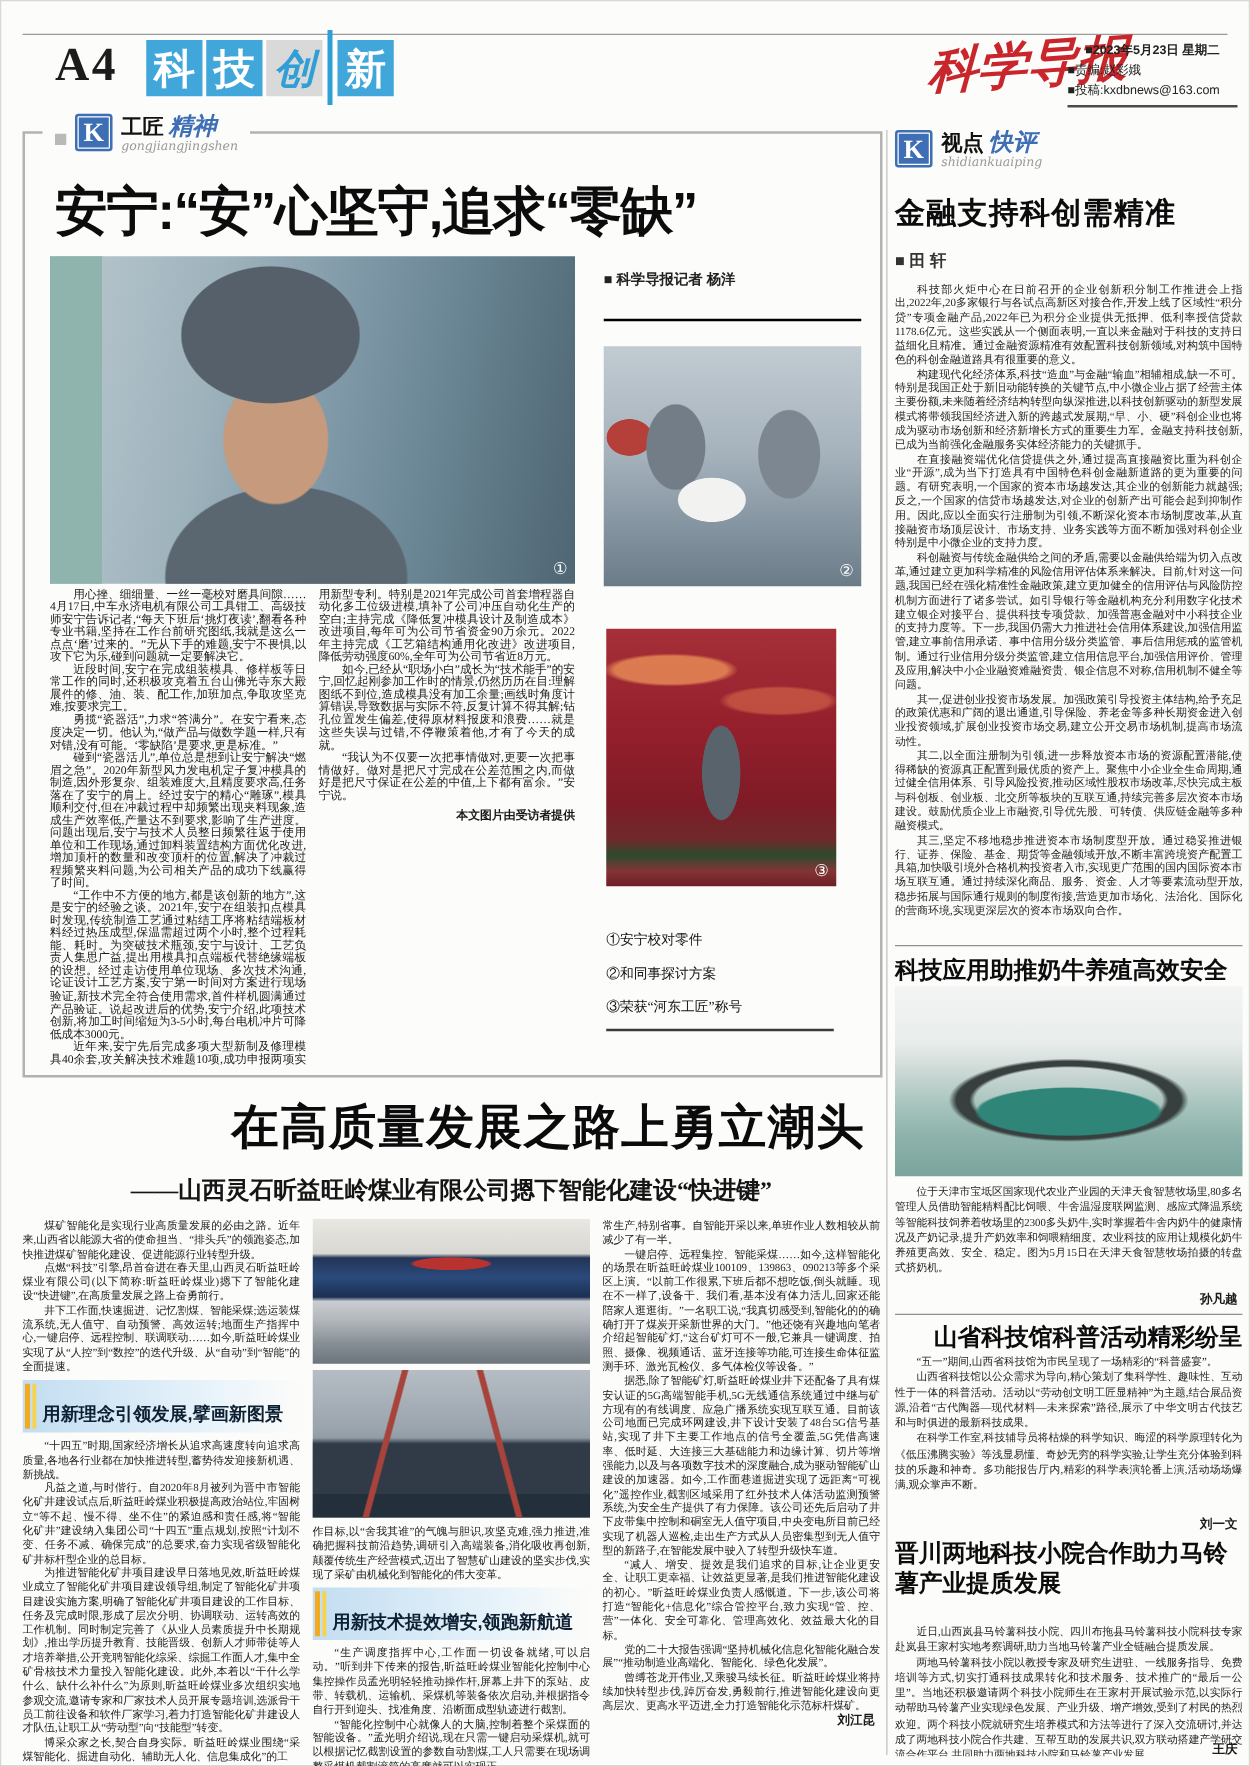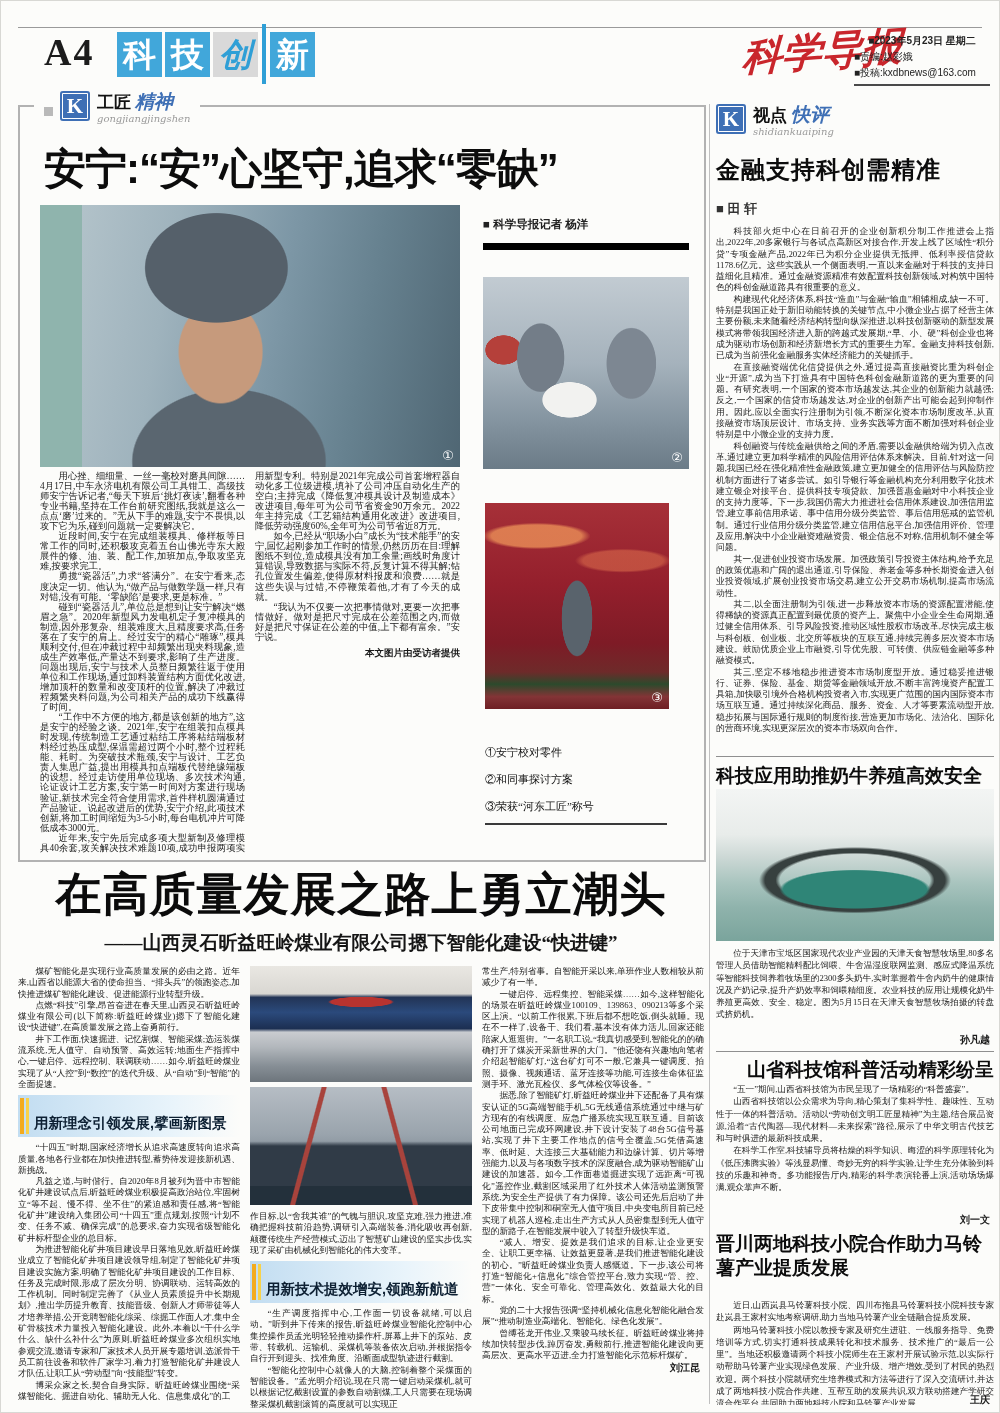--- a/index.html
+++ b/index.html
@@ -36,21 +36,21 @@
   .main-photo{position:absolute;left:20px;top:98px;width:420px;height:262px;
         background:
           radial-gradient(ellipse 120px 92px at 42% 24%, #55606a 59%, transparent 60%),
           radial-gradient(ellipse 70px 86px at 43% 56%, #c69a7c 59%, transparent 61%),
           radial-gradient(ellipse 160px 120px at 45% 98%, #5a6670 60%, transparent 61%),
           linear-gradient(90deg, #8fb4ad 0 10%, transparent 10%),
           linear-gradient(100deg, #b9c8ce 0%, #9fb3bd 30%, #7d97a6 55%, #66818f 75%, #4f6673 100%);}
   .photo-mark{position:absolute;right:6px;bottom:4px;color:#fff;font-size:13px;font-family:"DejaVu Sans",sans-serif;}
   .craft-right{position:absolute;left:463px;top:100px;width:206px;}
   .byline{position:absolute;left:0;top:10px;width:100%;font:bold 11.5px/14px "Liberation Sans",sans-serif;
-        color:#222;border-bottom:7px solid #000000;padding-bottom:12px;}
+        color:#222;border-bottom:2px solid #000000;padding-bottom:24px;}
   .photo2{position:absolute;left:0;top:70px;width:206px;height:192px;
         background:
           radial-gradient(ellipse 46px 30px at 42% 64%, #f2f2f0 58%, transparent 60%),
           radial-gradient(ellipse 40px 58px at 28% 42%, #737d88 58%, transparent 60%),
           radial-gradient(ellipse 42px 60px at 72% 45%, #7d8792 58%, transparent 60%),
           radial-gradient(ellipse 30px 24px at 10% 38%, #b5403a 60%, transparent 62%),
           linear-gradient(180deg, #c2cbd2 0%, #a5b2bc 45%, #8494a0 75%, #6b7b87 100%);}
   .photo3{position:absolute;left:2px;top:296px;width:184px;height:206px;
         background:
           radial-gradient(ellipse 26px 64px at 50% 56%, #59636c 58%, transparent 60%),
@@ -59,21 +59,21 @@
           linear-gradient(180deg, #a63038 0%, #941f2c 40%, #7e1b26 68%, #6e2a2a 82%, #2c4a2c 88%, #833436 94%, #6e1f24 100%);}
   .captions{position:absolute;left:2px;top:532px;width:195px;font-size:11px;line-height:27px;color:#111;}
   .caption-rule{position:absolute;left:2px;top:616px;width:182px;border-top:2px solid #3a3a3a;}
   .craft-cols{position:absolute;left:20px;top:364px;width:420px;height:382px;overflow:hidden;
         column-count:2;column-gap:10px;column-fill:auto;
         font-size:9.3px;line-height:10.05px;text-align:justify;color:#191919;}
   .par{margin:0;text-indent:2em;}
   .credit{font:bold 9.5px/12px "Liberation Sans",sans-serif;text-align:right;margin-top:5px;}
   
   .coal{position:absolute;left:18px;top:860px;width:686px;height:553px;}
-  .coal-headline{margin:0;padding-top:4px;text-align:center;font-size:46px;font-weight:900;letter-spacing:1px;
+  .coal-headline{margin:12px;padding-top:4px;text-align:right;font-size:38px;font-weight:900;letter-spacing:1px;
         font-family:"Liberation Serif","DejaVu Serif",serif;color:#0b0b0b;}
   .coal-sub{margin:4px 0 0;text-align:center;font-size:19px;font-weight:600;color:#151515;}
   .coal-cols{display:flex;gap:10px;margin-top:10px;}
   .ccol{width:222px;flex:none;height:460px;overflow:hidden;font-size:8.7px;line-height:11.3px;
         text-align:justify;color:#191919;}
   .sec-bar{position:relative;margin:5px 0 5px;padding:20px 4px 5px 16px;
         font:bold 14.5px/17px "Liberation Sans","DejaVu Sans",sans-serif;color:#0d2033;
         background:linear-gradient(90deg,#c2ddf1,#e9f4fb 70%,rgba(255,255,255,0));}
   .sec-bar::before{content:"";position:absolute;left:2px;top:3px;bottom:3px;width:4px;background:#f3ab1e;}
   .sec-bar::after{content:"";position:absolute;left:8px;top:3px;bottom:3px;width:3px;background:#f8d24a;}

